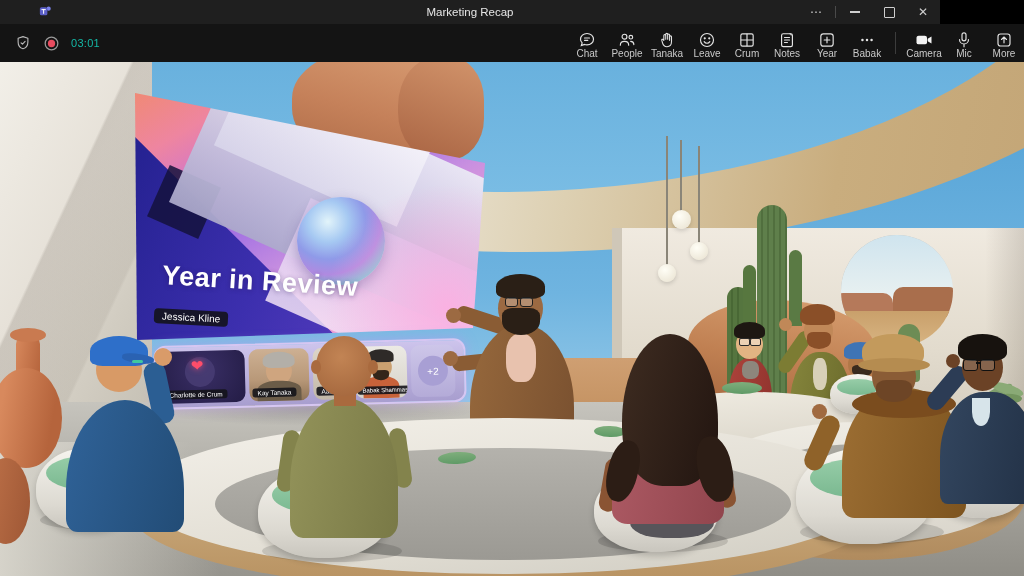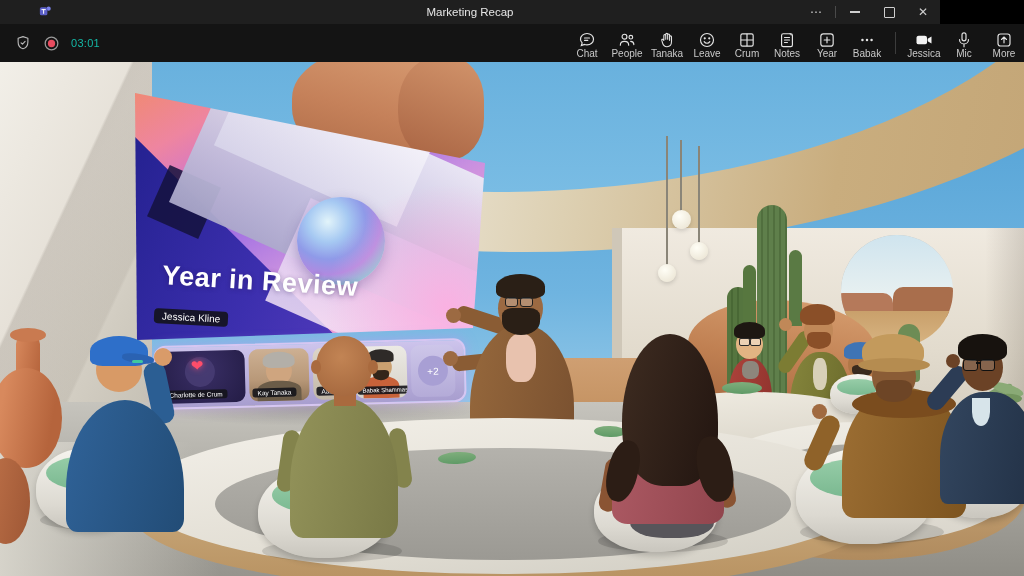--- a/index.html
+++ b/index.html
@@ -160,21 +160,21 @@
 
       <div class="vdiv"></div>
 
       <div class="tbtn">
         <span class="ticon">
             <svg width="20" height="20" viewBox="0 0 24 24">
               <rect x="3" y="6.8" width="12.6" height="10.4" rx="2.6" fill="#f2f2f2"></rect>
               <path d="M16.4 10.4l4.6-2.6v8.4l-4.6-2.6z" fill="#f2f2f2"></path>
             </svg>
           </span>
-        <span class="tlabel">Jessica</span>
+        <span class="tlabel">Camera</span>
       </div>
       <div class="tbtn">
         <span class="ticon">
             <svg width="20" height="20" viewBox="0 0 24 24" fill="none" stroke="#e4e4e4" stroke-width="1.4" stroke-linecap="round">
               <rect x="9.6" y="3.4" width="4.8" height="9.6" rx="2.4"></rect>
               <path d="M6.6 11.4a5.4 5.4 0 0 0 10.8 0M12 16.8v3.4"></path>
             </svg>
           </span>
         <span class="tlabel">Mic</span>
       </div>

